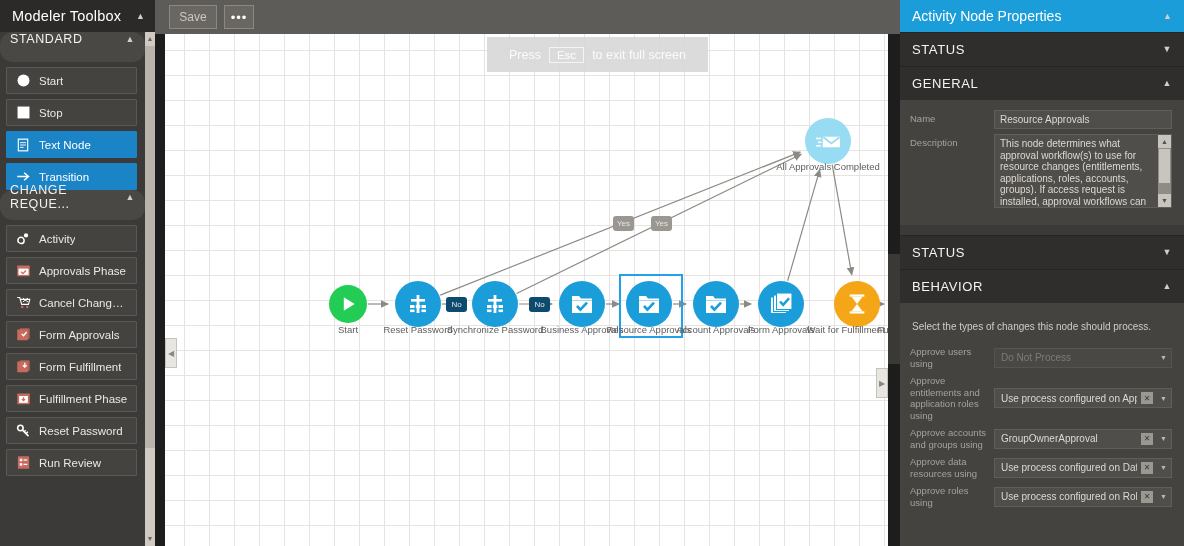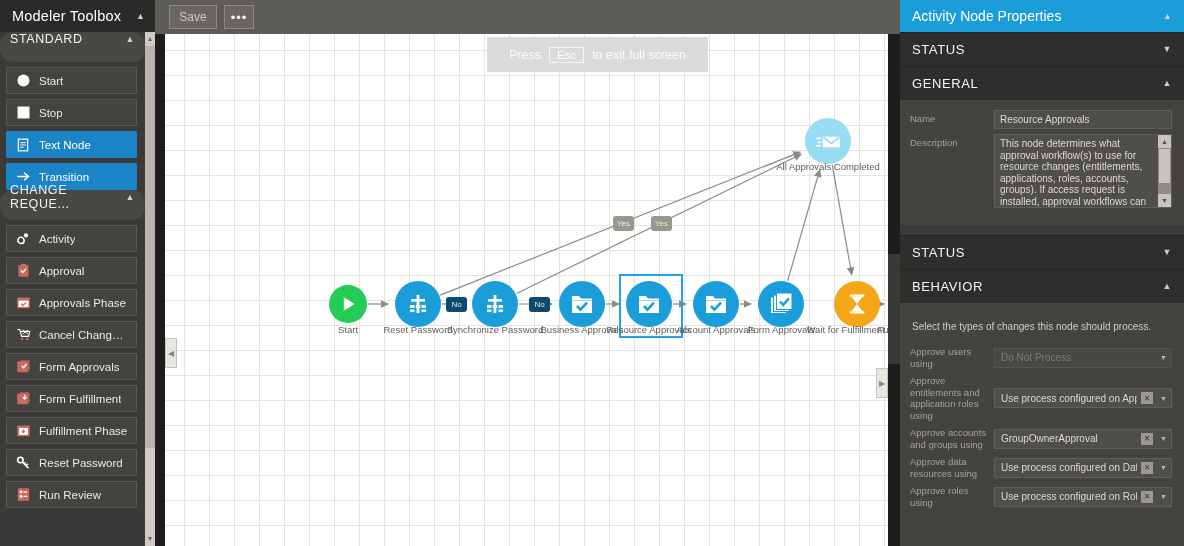--- a/index.html
+++ b/index.html
@@ -186,30 +186,20 @@
             <span class="caret">▲</span>
           </div>
           <div class="sb-item">
             <span class="sb-ico">
               <svg width="15" height="15" viewBox="0 0 24 24" fill="#fff">
                 <circle cx="16" cy="7" r="3.4"></circle>
                 <circle cx="8" cy="15" r="5" fill="none" stroke="#fff" stroke-width="2.4"></circle>
               </svg>
             </span>
             <span class="sb-label">Activity</span>
-          </div>
-          <div class="sb-item">
-            <span class="sb-ico">
-              <svg width="15" height="15" viewBox="0 0 24 24" fill="#c96a5e">
-                <rect x="4" y="3" width="16" height="19" rx="1"></rect>
-                <rect x="8" y="1" width="8" height="4" rx="1"></rect>
-                <path d="M8 12l3 3 5-6" stroke="#fff" stroke-width="2.2" fill="none"></path>
-              </svg>
-            </span>
-            <span class="sb-label">Approval</span>
           </div>
           <div class="sb-item">
             <span class="sb-ico">
               <svg width="15" height="15" viewBox="0 0 24 24" fill="#c96a5e">
                 <rect x="2" y="4" width="20" height="17" rx="1"></rect>
                 <rect x="4" y="9" width="16" height="10" fill="#fff"></rect>
                 <path d="M8 14l3 3 5-5" stroke="#c96a5e" stroke-width="2.2" fill="none"></path>
               </svg>
             </span>
             <span class="sb-label">Approvals Phase</span>

